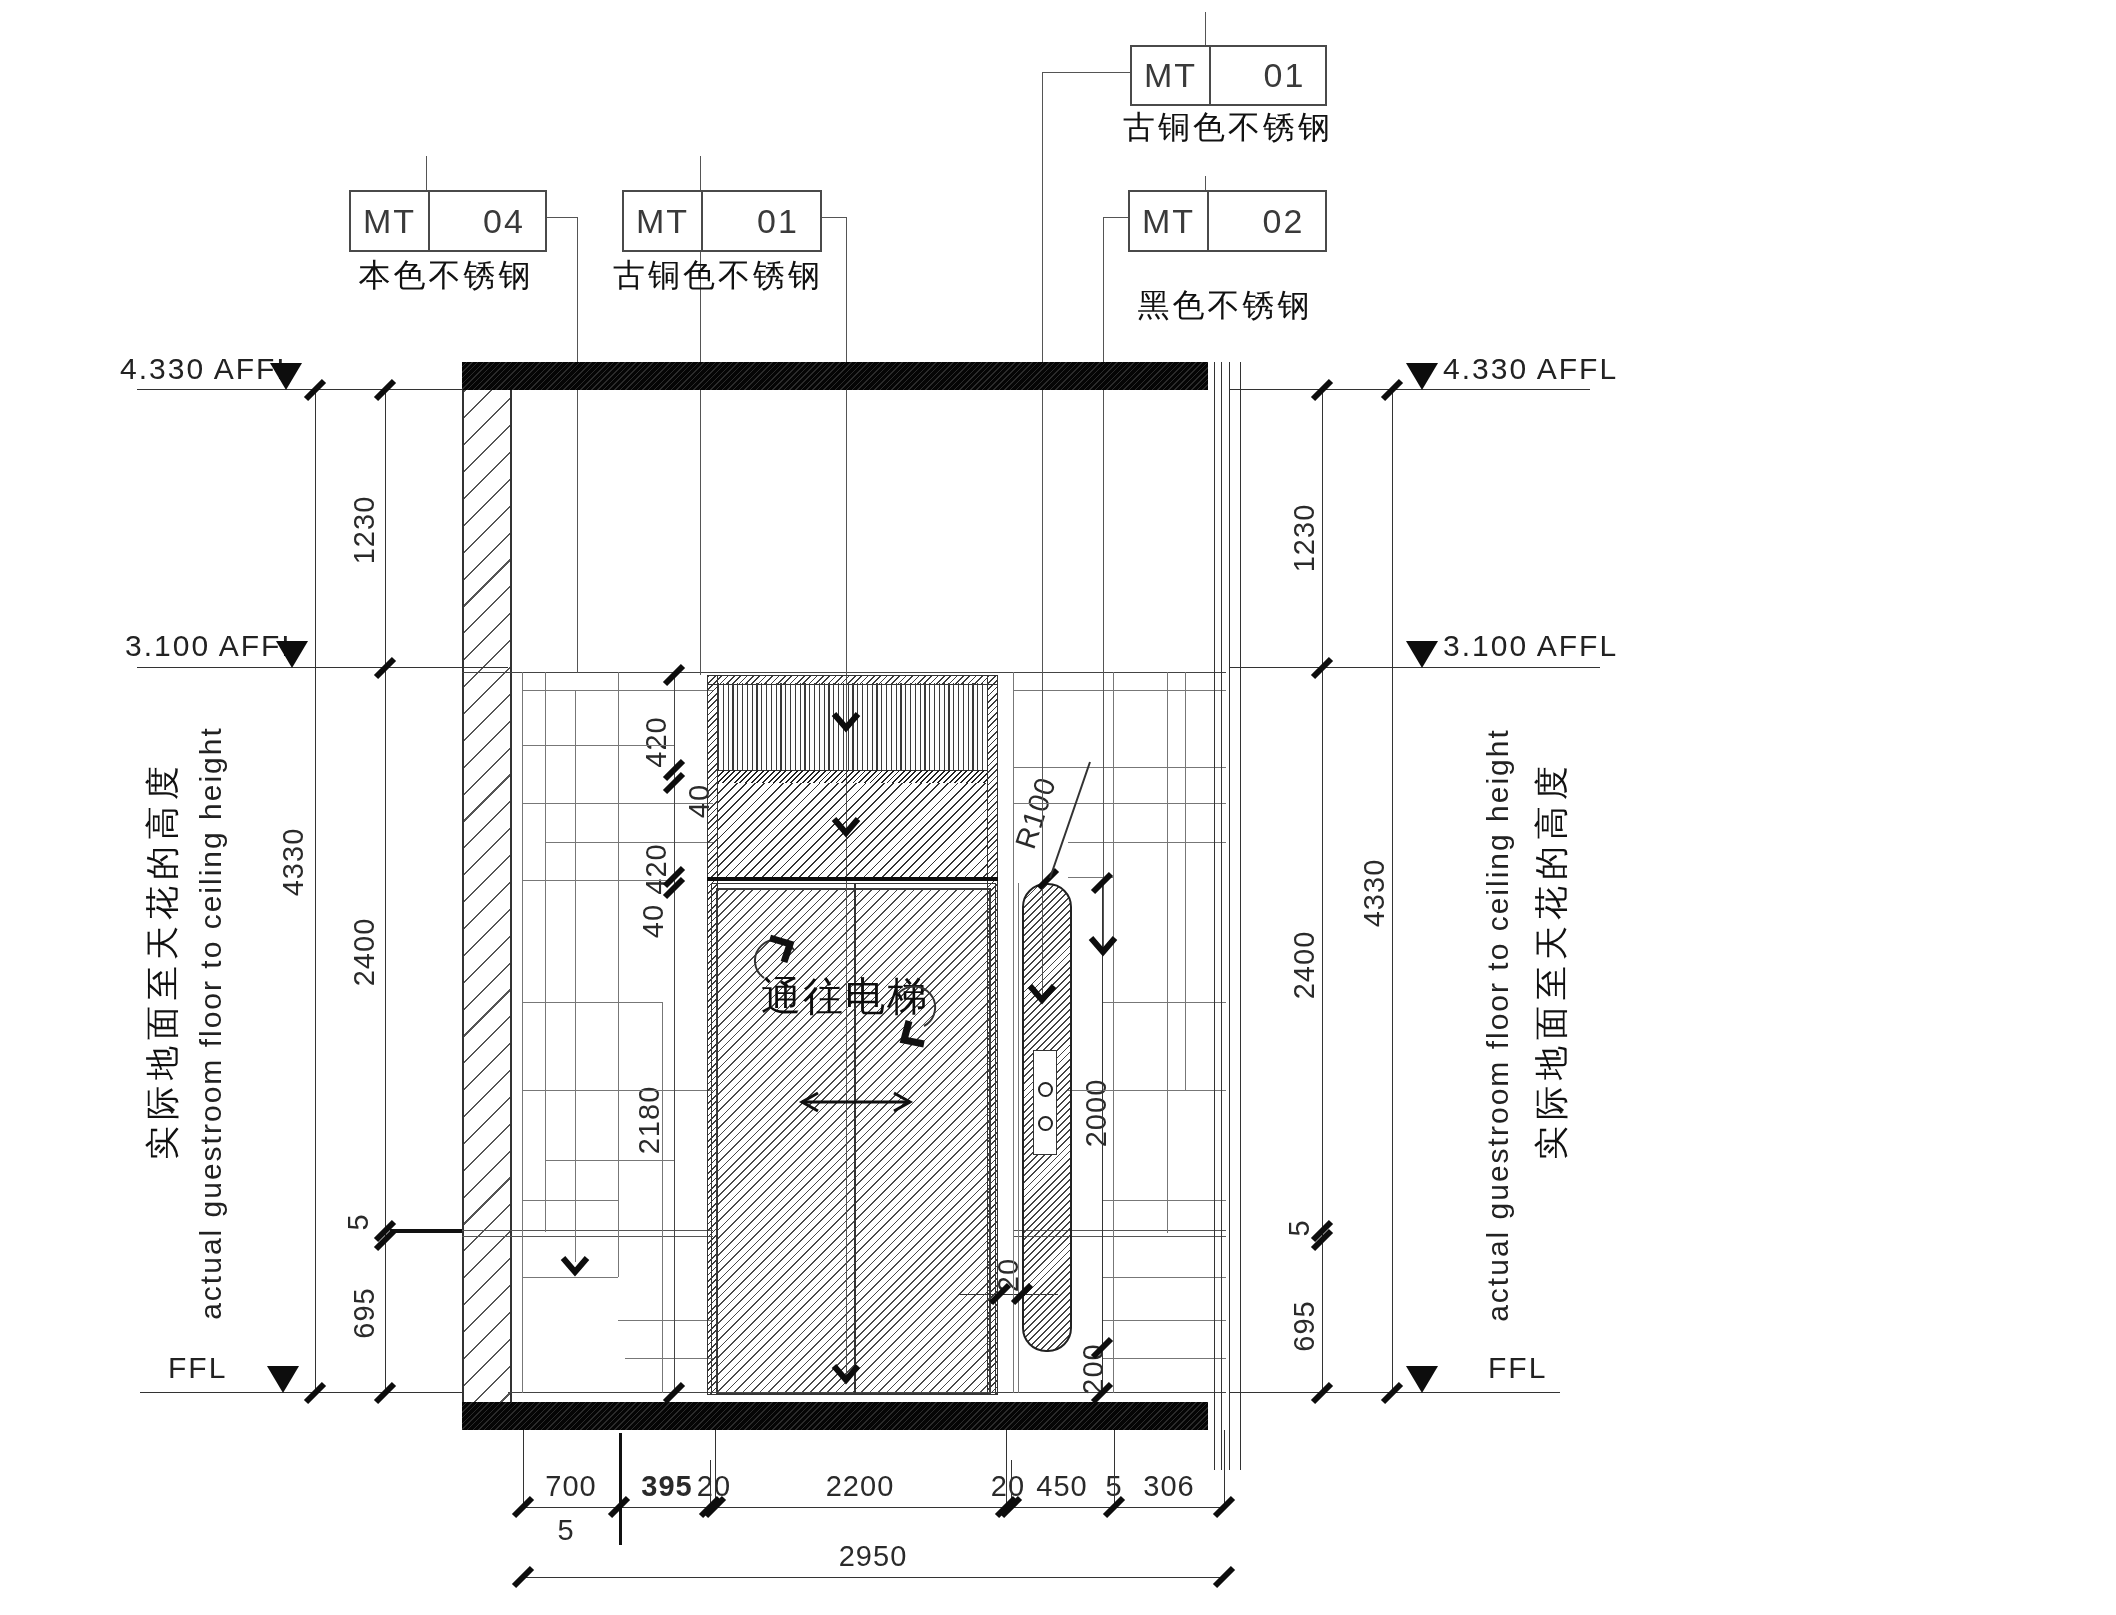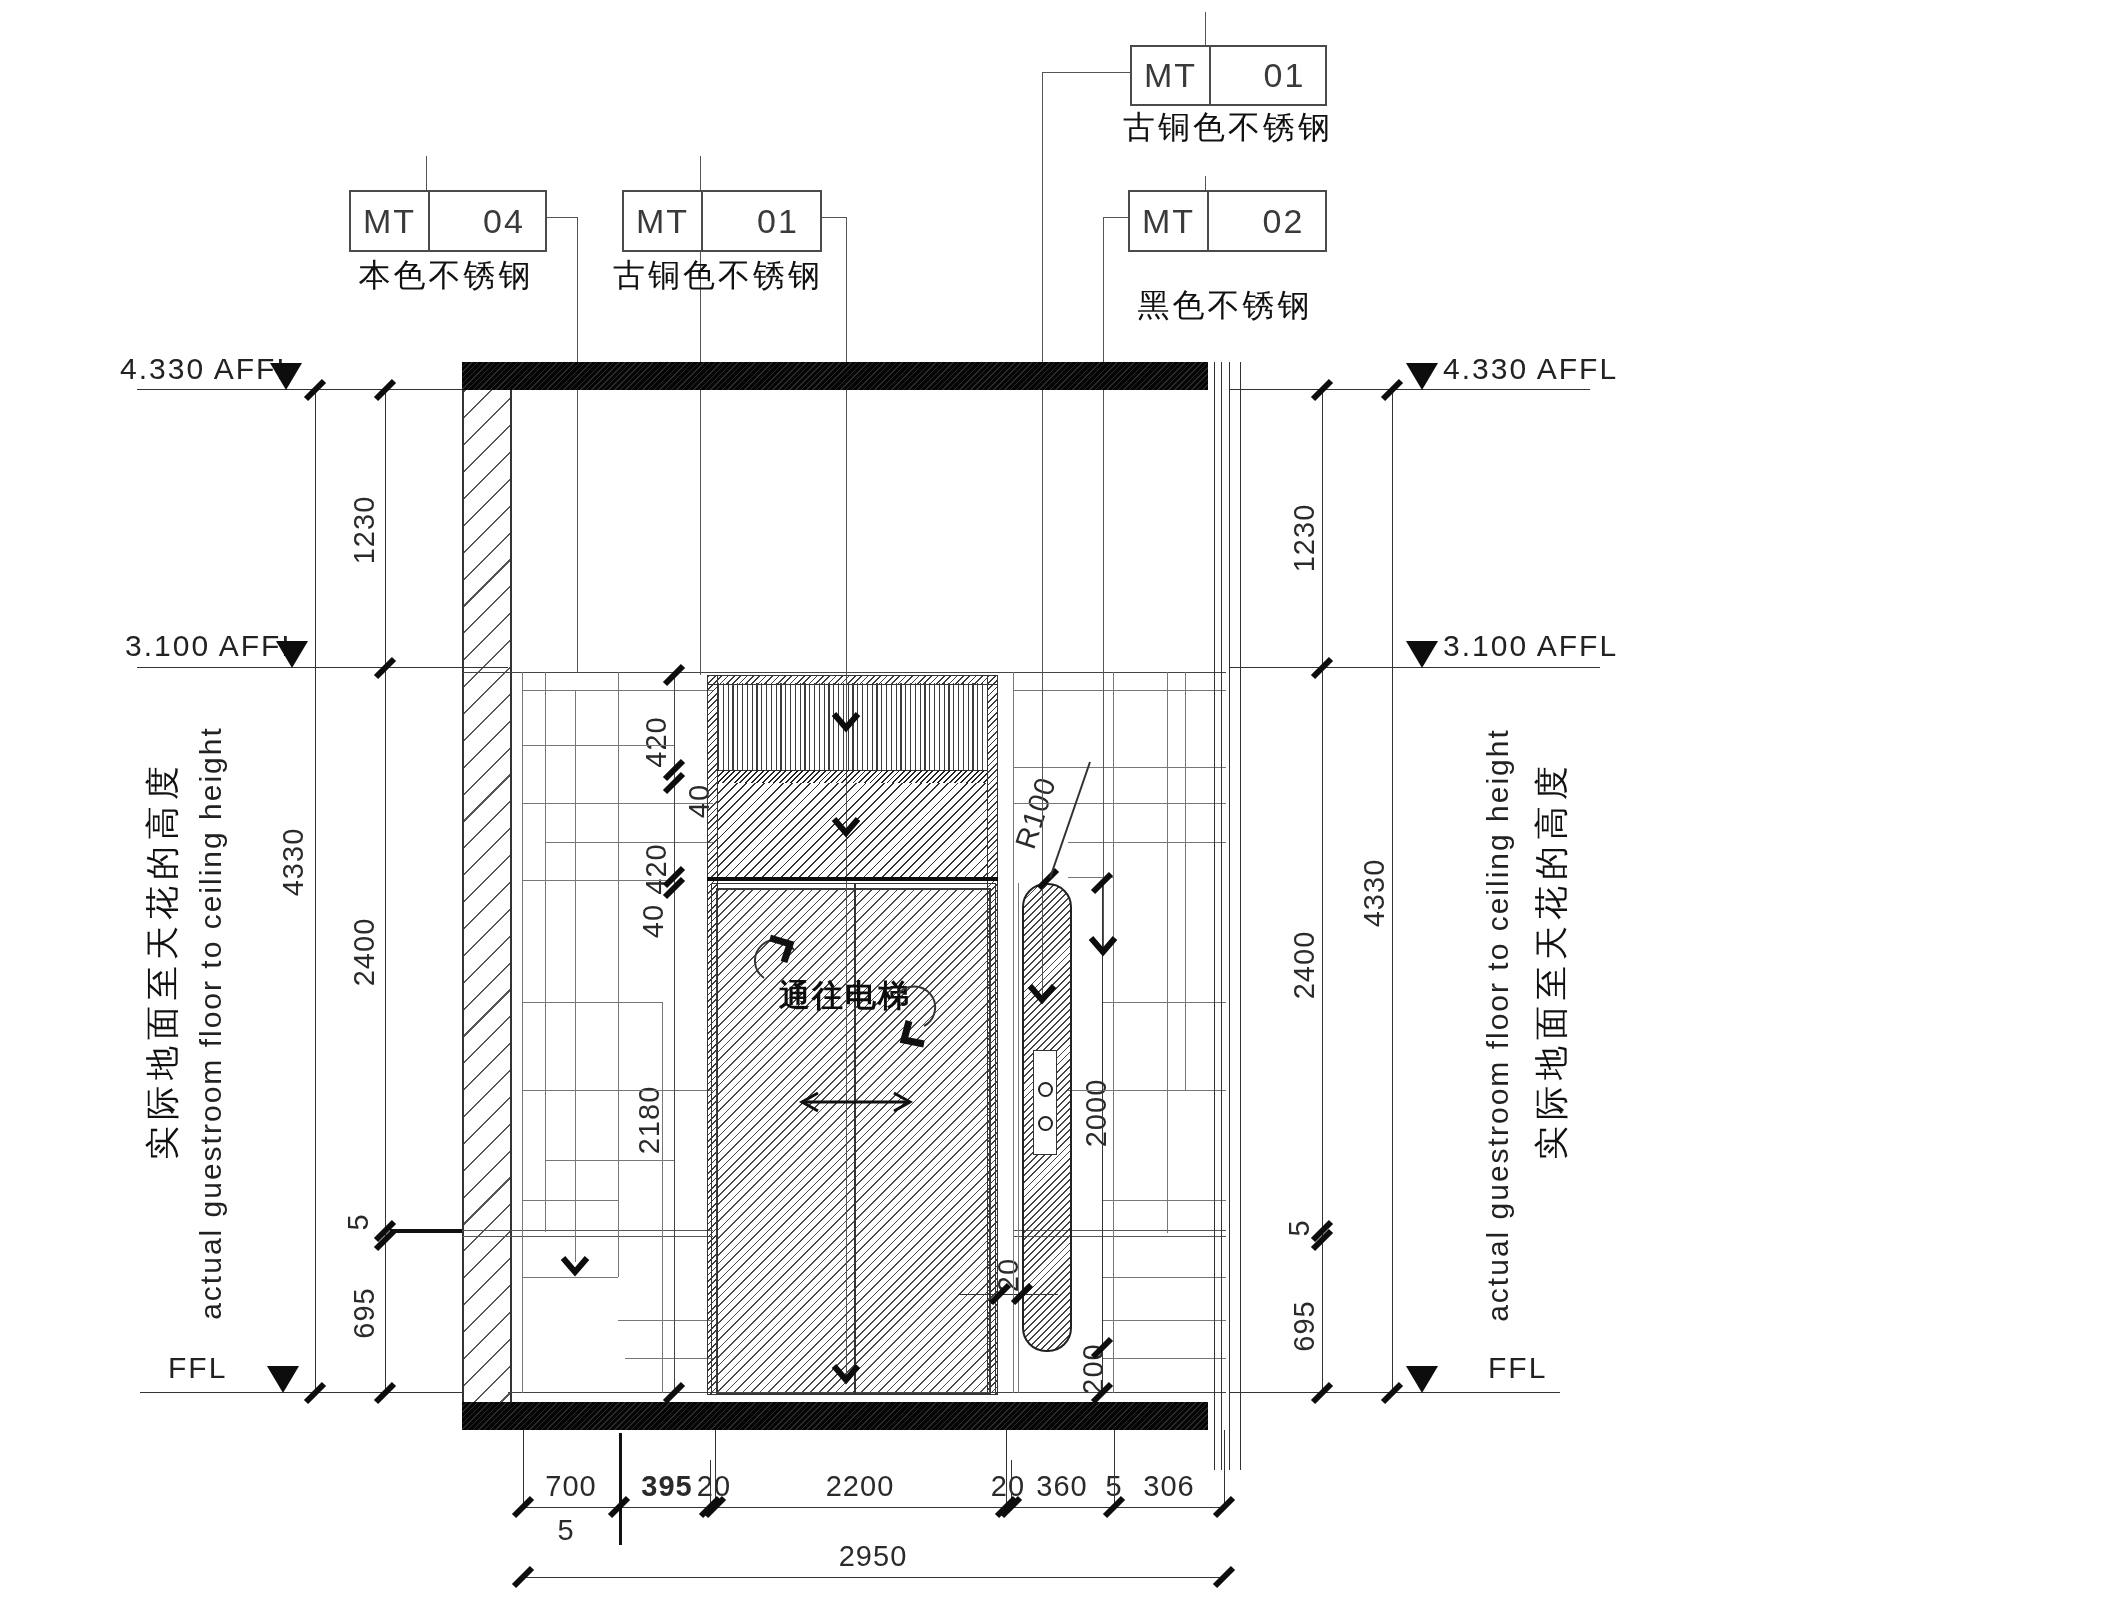--- a/index.html
+++ b/index.html
@@ -34,21 +34,21 @@
   .boldline{position:absolute;left:707px;top:877px;width:291px;height:4px;background:#0c0c0c;z-index:3;}
   .leaf{position:absolute;left:711px;top:883px;width:283px;height:510px;border:1px solid #333;z-index:1;}
   .leafinner{position:absolute;left:4px;top:4px;right:4px;bottom:0;border:2px solid #3a3a3a;
     background:repeating-linear-gradient(135deg,#4a4a4a 0 1.1px,transparent 1.1px 6px);}
   .framestrip{position:absolute;background:repeating-linear-gradient(135deg,#3a3a3a 0 1.2px,transparent 1.2px 4.5px);
     border:1px solid #333;z-index:2;}
   .pill{position:absolute;left:1022px;top:883px;width:46px;height:465px;border:2px solid #222;border-radius:24px;
     background:repeating-linear-gradient(135deg,#444 0 1.3px,transparent 1.3px 5px);z-index:2;}
   .plate{position:absolute;left:1033px;top:1050px;width:22px;height:103px;background:#fff;border:1px solid #333;z-index:3;}
   .screw{position:absolute;width:11px;height:11px;border:2px solid #222;border-radius:50%;background:#fff;z-index:4;}
-  .doorsign{position:absolute;font-size:31px;letter-spacing:2px;color:#0d0d0d;z-index:5;font-weight:bold;}
+  .doorsign{position:absolute;font-size:40px;letter-spacing:2px;color:#0d0d0d;z-index:5;font-weight:normal;}
   svg.overlay{position:absolute;left:0;top:0;z-index:5;pointer-events:none;}
 </style>
 </head>
 <body>
 
 <div id="canvas">
 
   <div class="tagbox" style="left:349px;top:190px;width:194px;height:58px;">
     <div class="cell c1">MT</div>
     <div class="cell c2">04</div>
@@ -111,21 +111,21 @@
   <div class="txt dim rot" style="left:1096px;top:1113px;">2000</div>
   <div class="txt dim rot" style="left:1093px;top:1369px;">200</div>
   <div class="txt dim rot" style="left:1008px;top:1275px;">20</div>
   <div class="txt dim" style="left:1036px;top:813px;transform:translate(-50%,-50%) rotate(-72deg);">R100</div>
 
   <div class="txt dim ctr" style="left:571px;top:1470px;">700</div>
   <div class="txt dim ctr" style="left:667px;top:1470px;font-weight:bold;">395</div>
   <div class="txt dim ctr" style="left:714px;top:1470px;">20</div>
   <div class="txt dim ctr" style="left:860px;top:1470px;">2200</div>
   <div class="txt dim ctr" style="left:1008px;top:1470px;">20</div>
-  <div class="txt dim ctr" style="left:1062px;top:1470px;">360</div>
+  <div class="txt dim ctr" style="left:1062px;top:1470px;">450</div>
   <div class="txt dim ctr" style="left:1114px;top:1470px;">5</div>
   <div class="txt dim ctr" style="left:1169px;top:1470px;">306</div>
   <div class="txt dim ctr" style="left:566px;top:1514px;">5</div>
   <div class="txt dim ctr" style="left:873px;top:1540px;">2950</div>
 
   <div class="framestrip" style="left:707px;top:675px;width:9px;height:718px;"></div>
   <div class="framestrip" style="left:987px;top:675px;width:9px;height:718px;"></div>
   <div class="framestrip" style="left:707px;top:675px;width:289px;height:8px;"></div>
   <div class="transom"></div>
   <div class="separator"></div>

